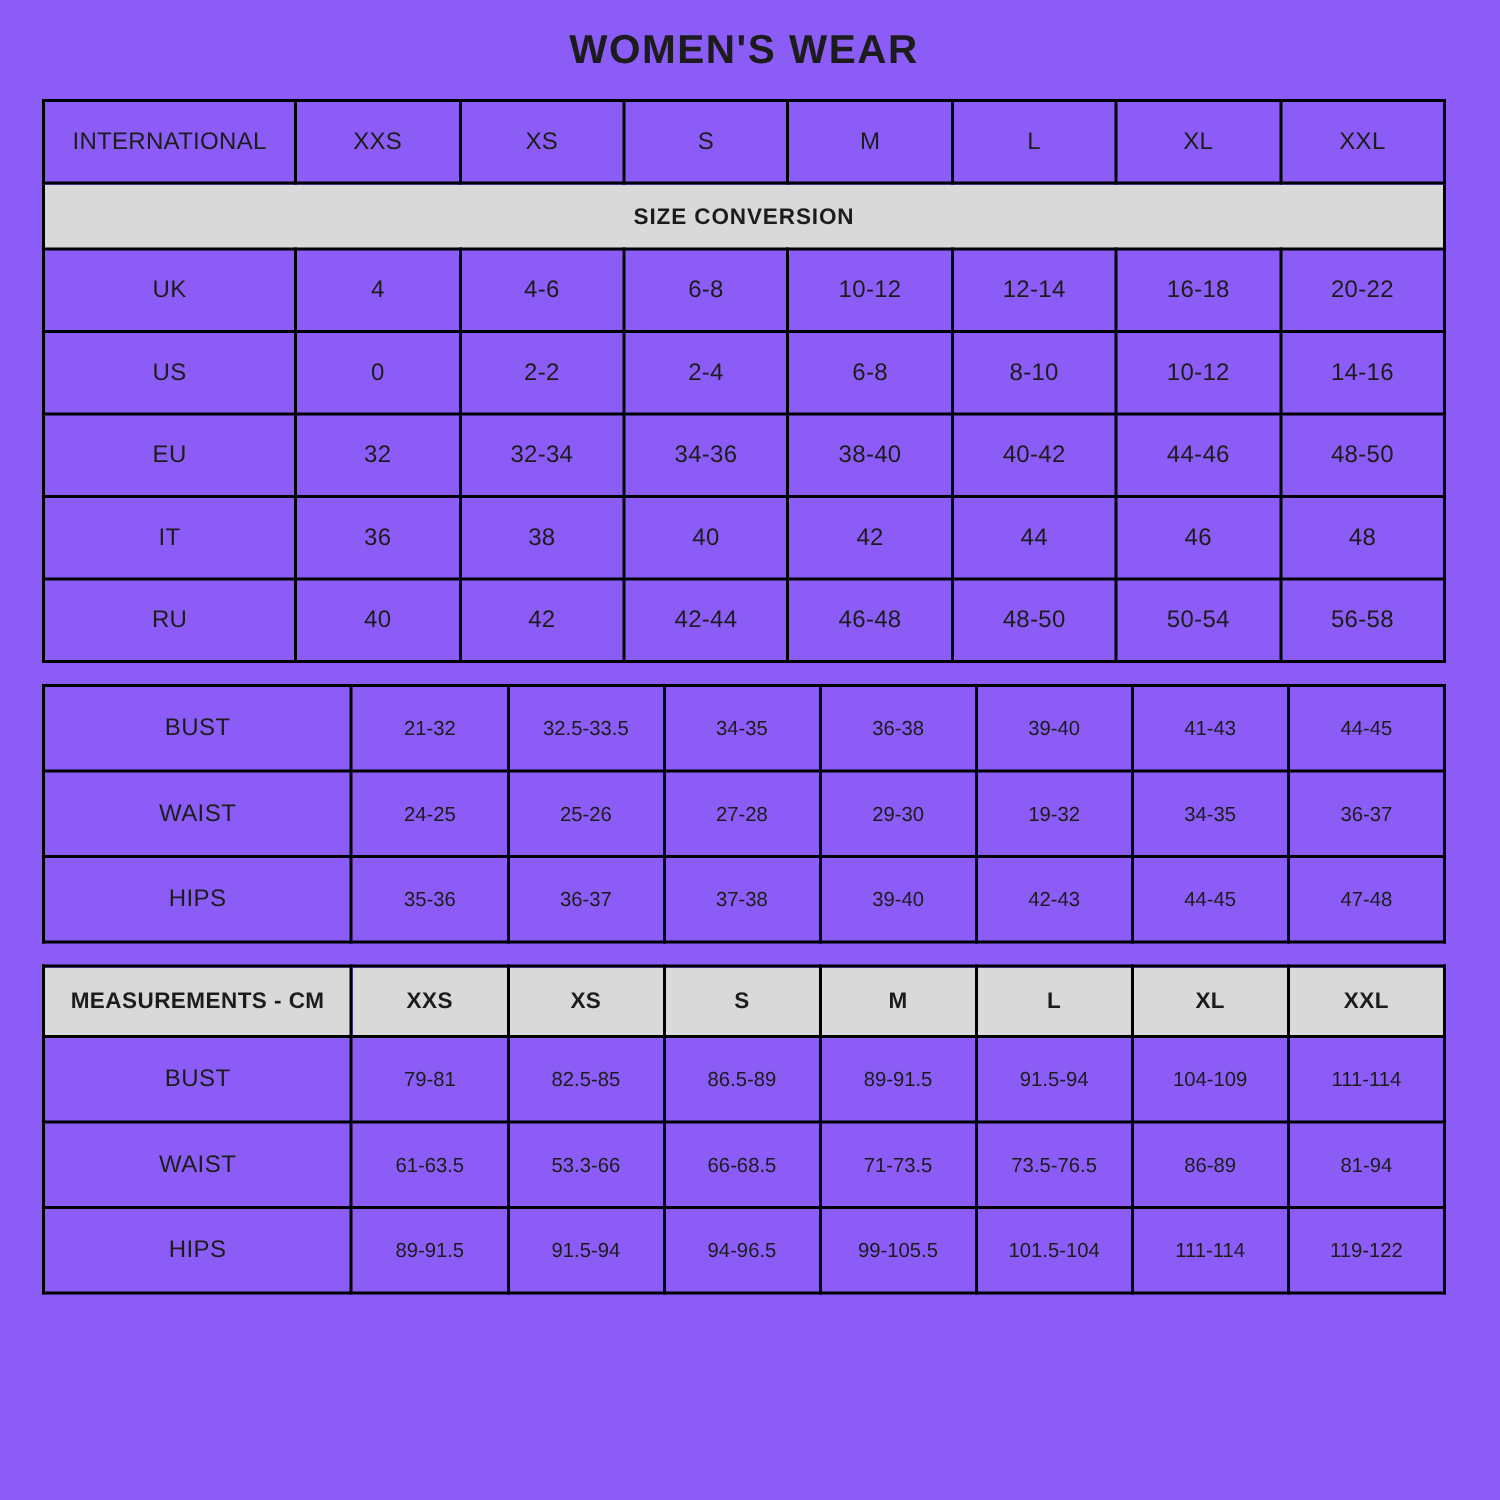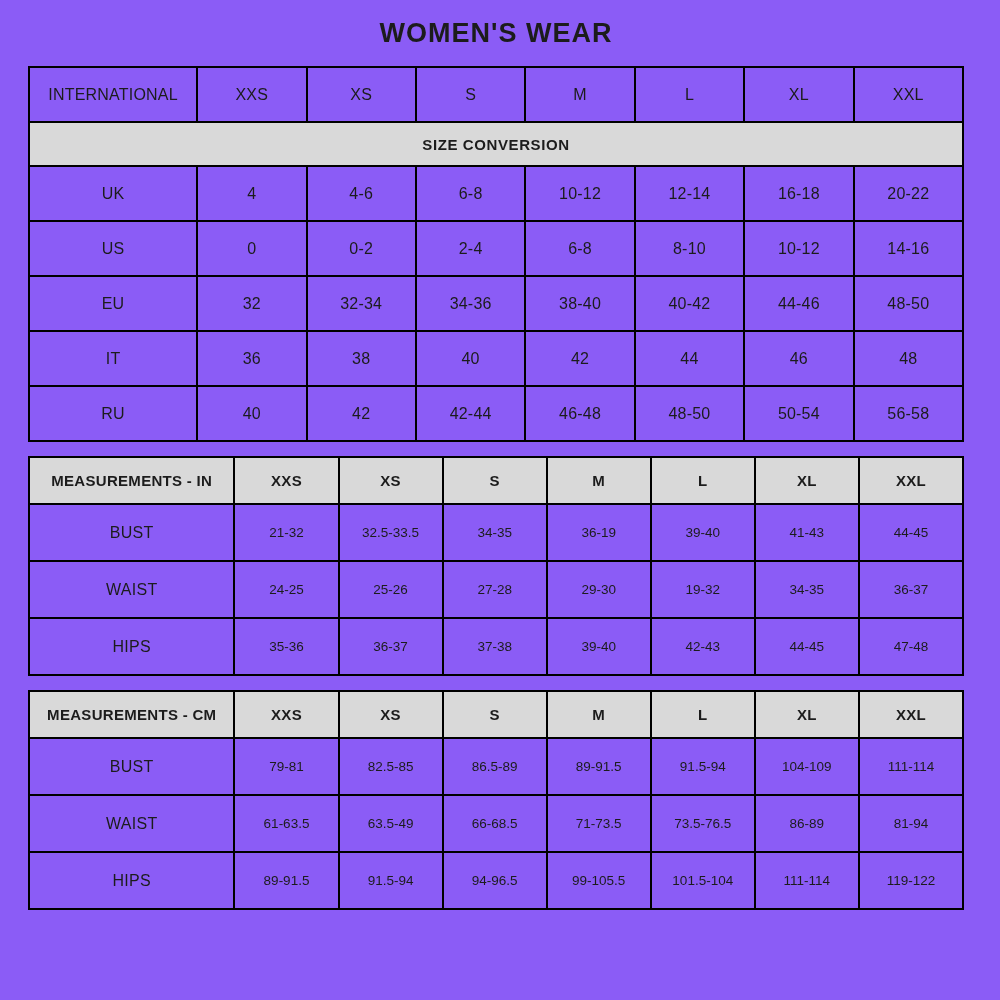--- a/index.html
+++ b/index.html
@@ -84,21 +84,21 @@
       <td>4-6</td>
       <td>6-8</td>
       <td>10-12</td>
       <td>12-14</td>
       <td>16-18</td>
       <td>20-22</td>
     </tr>
     <tr>
       <td>US</td>
       <td>0</td>
-      <td>0-2</td>
+      <td>2-2</td>
       <td>2-4</td>
       <td>6-8</td>
       <td>8-10</td>
       <td>10-12</td>
       <td>14-16</td>
     </tr>
     <tr>
       <td>EU</td>
       <td>32</td>
       <td>32-34</td>
@@ -136,36 +136,26 @@
       <col style="width:22%">
         <col style="width:11.143%">
         <col style="width:11.143%">
         <col style="width:11.143%">
       <col style="width:11.143%">
         <col style="width:11.143%">
         <col style="width:11.143%">
         <col style="width:11.143%">
     </colgroup>
     <tbody>
-        <tr>
-      <th class="gray">MEASUREMENTS - IN</th>
-      <th class="gray">XXS</th>
-      <th class="gray">XS</th>
-      <th class="gray">S</th>
-      <th class="gray">M</th>
-      <th class="gray">L</th>
-      <th class="gray">XL</th>
-      <th class="gray">XXL</th>
-    </tr>
     <tr>
       <td class="lbl">BUST</td>
       <td>21-32</td>
       <td>32.5-33.5</td>
       <td>34-35</td>
-      <td>36-19</td>
+      <td>36-38</td>
       <td>39-40</td>
       <td>41-43</td>
       <td>44-45</td>
     </tr>
     <tr>
       <td class="lbl">WAIST</td>
       <td>24-25</td>
       <td>25-26</td>
       <td>27-28</td>
       <td>29-30</td>
@@ -214,21 +204,21 @@
       <td>82.5-85</td>
       <td>86.5-89</td>
       <td>89-91.5</td>
       <td>91.5-94</td>
       <td>104-109</td>
       <td>111-114</td>
     </tr>
     <tr>
       <td class="lbl">WAIST</td>
       <td>61-63.5</td>
-      <td>63.5-49</td>
+      <td>53.3-66</td>
       <td>66-68.5</td>
       <td>71-73.5</td>
       <td>73.5-76.5</td>
       <td>86-89</td>
       <td>81-94</td>
     </tr>
     <tr>
       <td class="lbl">HIPS</td>
       <td>89-91.5</td>
       <td>91.5-94</td>

